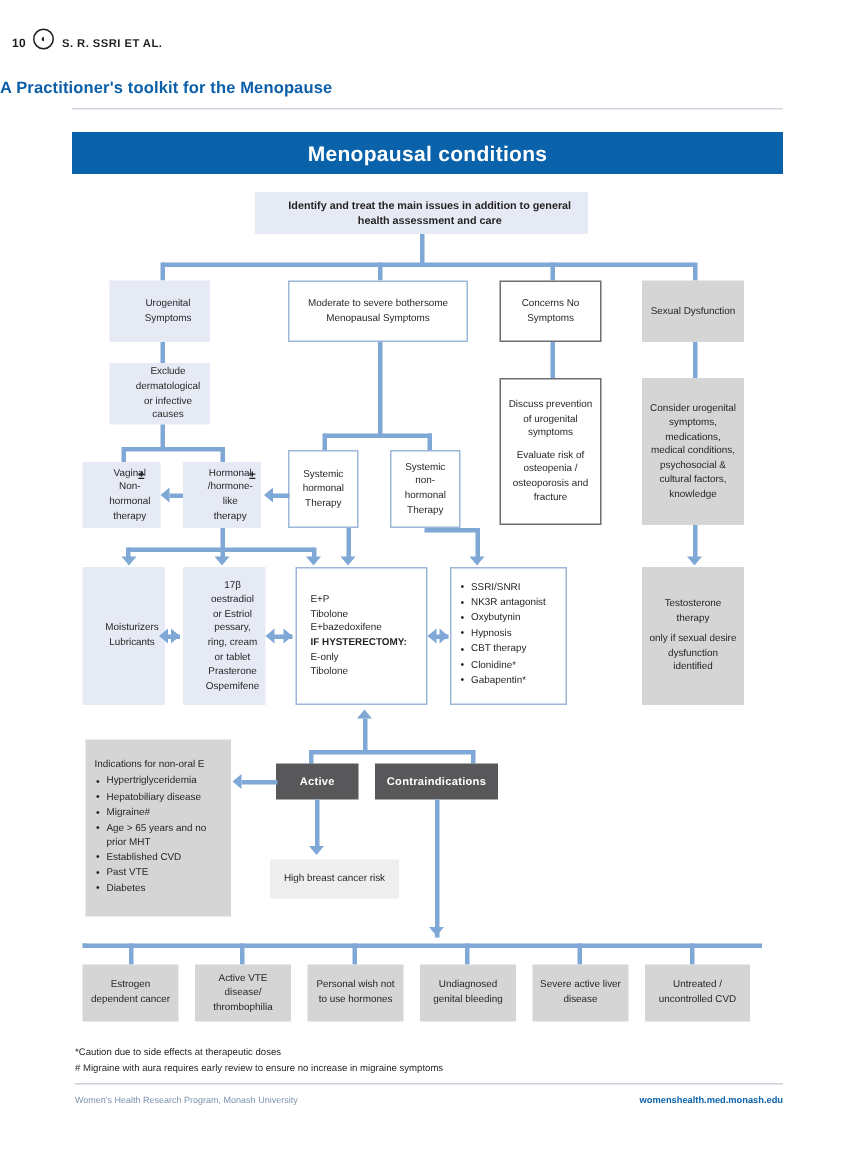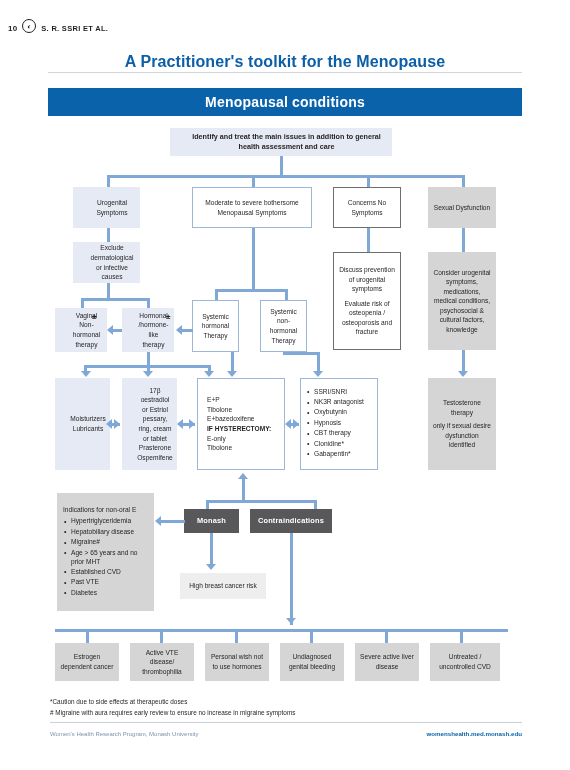--- a/index.html
+++ b/index.html
@@ -9,22 +9,22 @@
     color:#231f20;overflow:hidden;position:relative;
   }
   
   .runhead{position:absolute;left:8px;top:19px;display:flex;align-items:flex-end;gap:5px;}
   .runhead .pageno{font-size:8px;font-weight:bold;letter-spacing:.2px;}
   .runhead .logo{width:12px;height:12px;border:1.2px solid #231f20;border-radius:50%;
      display:flex;align-items:center;justify-content:center;font-size:7px;line-height:1;}
   .runhead .authors{font-size:7.5px;font-weight:bold;letter-spacing:.3px;}
 
   
-  .arttitle{position:absolute;left:0;right:0;top:53px;text-align:center;
-     font-size:16px;font-weight:bold;color:#0b5ea8;letter-spacing:.1px;}
+  .arttitle{position:absolute;left:0;right:0;top:53px;text-align:left;
+     font-size:11px;font-weight:bold;color:#0b5ea8;letter-spacing:.1px;}
   .titlerule{position:absolute;left:48px;right:48px;top:72px;height:1px;background:#cfd6dd;}
 
   
   .banner{position:absolute;left:48px;top:88px;width:474px;height:28px;
      background:#0a62ab;color:#fff;display:flex;align-items:center;justify-content:center;
      font-size:14px;font-weight:bold;letter-spacing:.2px;}
 
   
   .node{position:absolute;box-sizing:border-box;display:flex;flex-direction:column;
      align-items:center;justify-content:center;text-align:center;
@@ -217,21 +217,21 @@
   <span class="lbl">only if sexual desire dysfunction identified</span>
 </div>
 
 <div class="ar ar-u" style="left:238px;top:473px;"></div>
 <div class="ln vl" style="left:241.5px;top:479px;height:22px;"></div>
 <div class="ln hl" style="left:207px;top:500px;width:109px;"></div>
 <div class="ln vl" style="left:206px;top:500px;height:9px;"></div>
 <div class="ln vl" style="left:314px;top:500px;height:9px;"></div>
 
 <div class="node n-dark" style="left:184px;top:509px;width:55px;height:24px;">
-  <span class="lbl">Monash</span>
+  <span class="lbl">Active</span>
 </div>
 <div class="node n-dark" style="left:250px;top:509px;width:82px;height:24px;">
   <span class="lbl">Contraindications</span>
 </div>
 
 <div class="ln hl" style="left:161px;top:519.5px;width:24px;"></div>
 <div class="ar ar-l" style="left:155px;top:516px;"></div>
 
 <div class="node n-gray list" style="left:57px;top:493px;width:97px;height:118px;padding:6px 5px;">
   <span class="lbl" style="padding-left:1px;margin-bottom:3px;">Indications for non-oral E</span>

